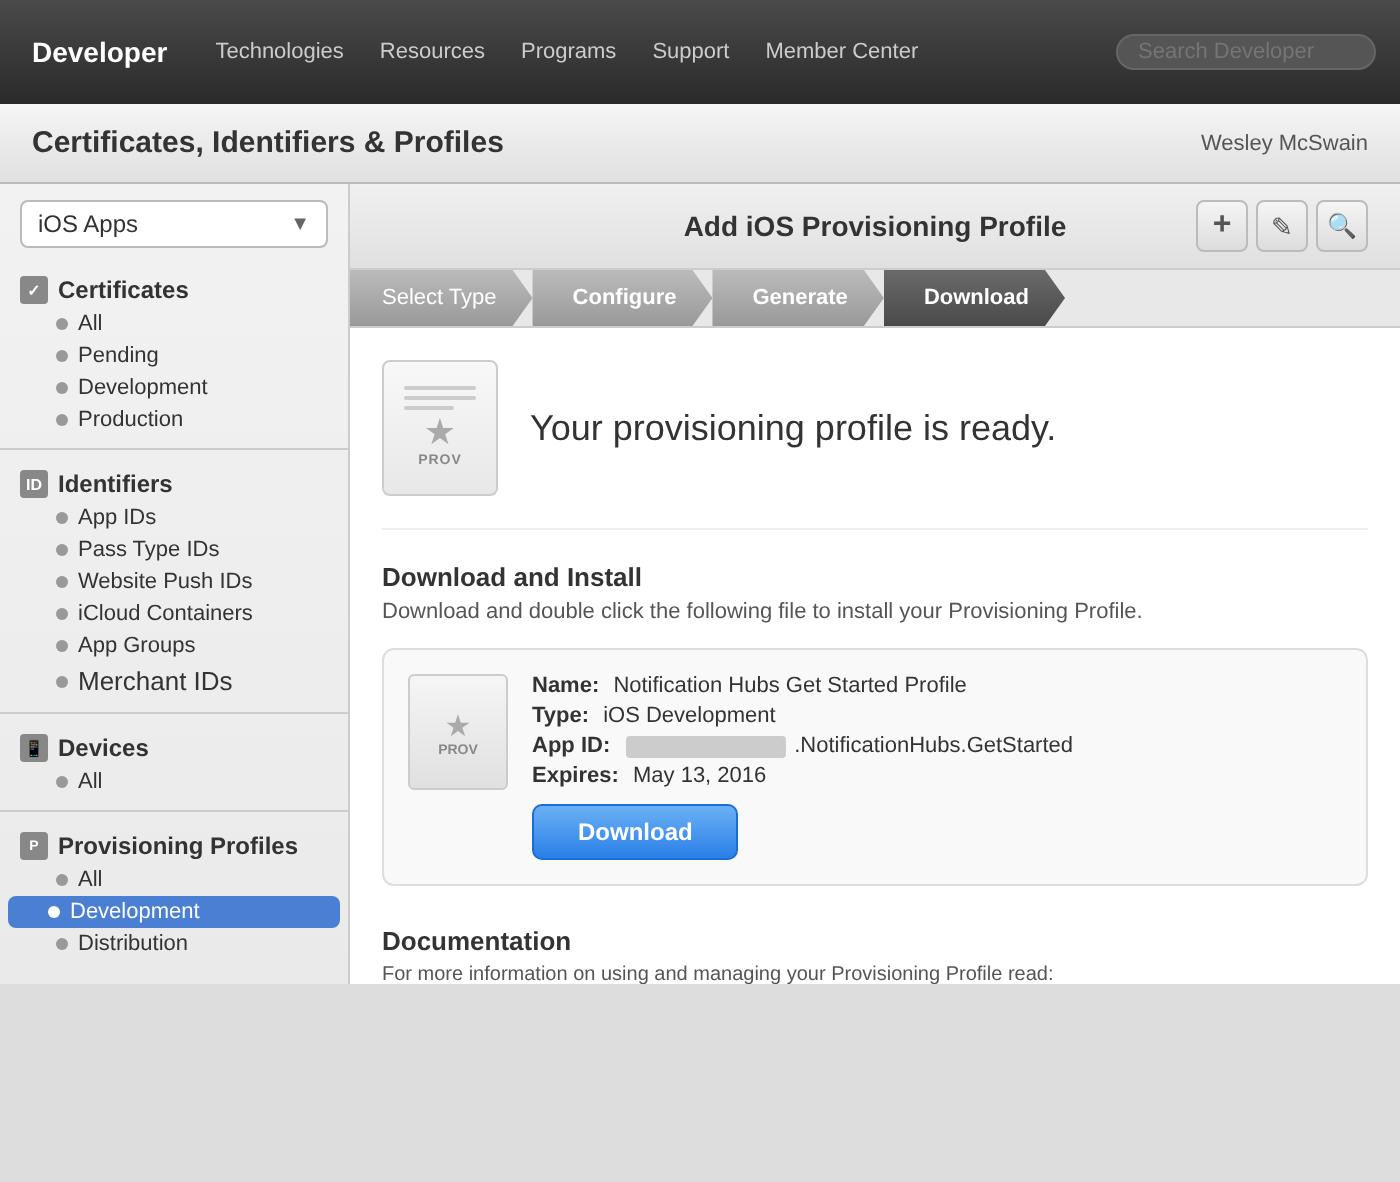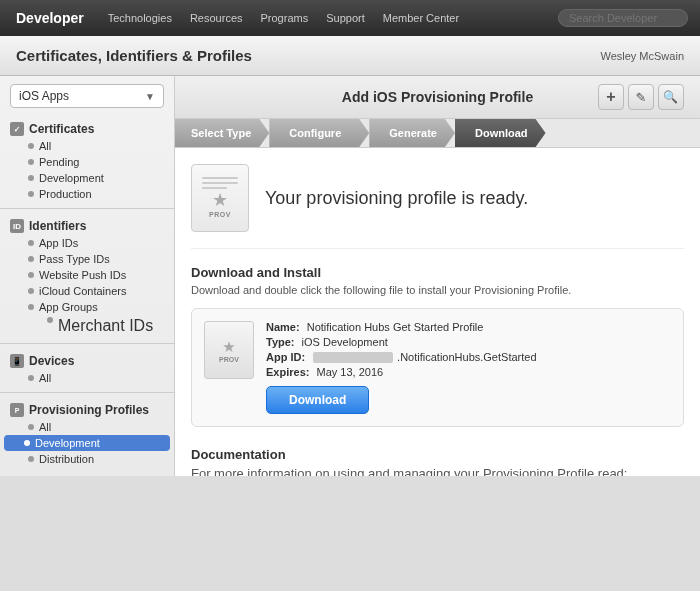--- a/index.html
+++ b/index.html
@@ -1,21 +1,21 @@
 <!DOCTYPE html>
 <html><head>
   <meta charset="utf-8">
   <style>
     * { box-sizing: border-box; margin: 0; padding: 0; }
     body { font-family: -apple-system, "Helvetica Neue", Arial, sans-serif; font-size: 12px; background: #ddd; color: #333; width: 700px; height: 591px; overflow: hidden; }
   </style>
 </head>
 <body>
 
-<nav style="background:linear-gradient(to bottom,#4a4a4a,#2a2a2a);display:flex;align-items:center;padding:1px 12px;height:36px;">
+<nav style="background:linear-gradient(to bottom,#4a4a4a,#2a2a2a);display:flex;align-items:center;padding:1px 12px;height:52px;">
   <span style="color:white;font-size:18px;margin-right:4px;"></span>
   <span style="color:white;font-weight:bold;font-size:14px;margin-right:24px;">Developer</span>
   <div style="display:flex;gap:18px;flex:1;text-align:right;">
     <a style="color:#ccc;font-size:11px;text-decoration:none;cursor:pointer;">Technologies</a>
     <a style="color:#ccc;font-size:11px;text-decoration:none;cursor:pointer;">Resources</a>
     <a style="color:#ccc;font-size:11px;text-decoration:none;cursor:pointer;">Programs</a>
     <a style="color:#ccc;font-size:11px;text-decoration:none;cursor:pointer;">Support</a>
     <a style="color:#ccc;font-size:11px;text-decoration:none;cursor:pointer;">Member Center</a>
   </div>
   <input style="background: rgb(85, 85, 85); border: 1px solid rgb(102, 102, 102); border-radius: 10px; padding: 2px 10px; color: rgb(170, 170, 170); font-size: 11px; width: 130px; outline: none;" placeholder="Search Developer">
@@ -75,21 +75,21 @@
       <span>Website Push IDs</span>
     </div>
     <div style="padding:2px 10px 2px 28px;font-size:11px;color:#333;cursor:pointer;display:flex;align-items:center;gap:5px;">
       <span style="width:6px;height:6px;border-radius:50%;background:#999;flex-shrink:0;"></span>
       <span>iCloud Containers</span>
     </div>
     <div style="padding:2px 10px 2px 28px;font-size:11px;color:#333;cursor:pointer;display:flex;align-items:center;gap:5px;">
       <span style="width:6px;height:6px;border-radius:50%;background:#999;flex-shrink:0;"></span>
       <span>App Groups</span>
     </div>
-    <div style="padding:2px 10px 2px 28px;font-size:16px;color:#333;cursor:pointer;display:flex;gap:5px;margin-left:19px;">
+    <div style="padding:2px 10px 2px 28px;font-size:13px;color:#333;cursor:pointer;display:flex;align-items:center;gap:5px;">
       <span style="width:6px;height:6px;border-radius:50%;background:#999;flex-shrink:0;"></span>
       <span>Merchant IDs</span>
     </div>
 
     <hr style="border:none;border-top:1px solid #ccc;margin:6px 0;">
 
     <div style="padding:4px 10px 2px 10px;font-size:12px;font-weight:bold;color:#333;display:flex;align-items:center;gap:5px;">
       <span style="width:14px;height:14px;background:#888;border-radius:2px;display:inline-flex;align-items:center;justify-content:center;color:white;font-size:8px;">📱</span>
       <span>Devices</span>
     </div>
@@ -124,24 +124,24 @@
       <div style="flex:1;"></div>
       <span style="font-size:14px;font-weight:bold;color:#333;flex:2;text-align:center;">Add iOS Provisioning Profile</span>
       <div style="flex:1;display:flex;justify-content:flex-end;gap:4px;">
         <button style="width:26px;height:26px;background:linear-gradient(to bottom,#f5f5f5,#ddd);border:1px solid #bbb;border-radius:4px;cursor:pointer;font-size:16px;font-weight:bold;color:#555;line-height:1;">+</button>
         <button style="width:26px;height:26px;background:linear-gradient(to bottom,#f5f5f5,#ddd);border:1px solid #bbb;border-radius:4px;cursor:pointer;font-size:13px;color:#555;line-height:1;">✎</button>
         <button style="width:26px;height:26px;background:linear-gradient(to bottom,#f5f5f5,#ddd);border:1px solid #bbb;border-radius:4px;cursor:pointer;font-size:12px;color:#555;line-height:1;">🔍</button>
       </div>
     </div>
 
     <div style="display:flex;background:#e8e8e8;border-bottom:1px solid #ccc;">
-      <div style="display:flex;align-items:center;padding:8px 18px 8px 16px;font-size:11px;font-weight:bold;color:white;background:linear-gradient(to bottom,#bbb,#999);position:relative;clip-path:polygon(0 0,calc(100% - 10px) 0,100% 50%,calc(100% - 10px) 100%,0 100%);">
+      <div style="display:flex;align-items:center;padding:8px 18px 8px 16px;font-size:11px;font-weight:normal;color:white;background:linear-gradient(to bottom,#bbb,#999);position:relative;clip-path:polygon(0 0,calc(100% - 10px) 0,100% 50%,calc(100% - 10px) 100%,0 100%);">
         <span>Select Type</span>
       </div>
-      <div style="display:flex;align-items:flex-end;padding:8px 28px 8px 20px;font-size:11px;font-weight:bold;color:white;background:linear-gradient(to bottom,#bbb,#999);position:relative;clip-path:polygon(0 0,calc(100% - 10px) 0,100% 50%,calc(100% - 10px) 100%,0 100%);">
+      <div style="display:flex;align-items:flex-end;padding:8px 18px 8px 20px;font-size:11px;font-weight:bold;color:white;background:linear-gradient(to bottom,#bbb,#999);position:relative;clip-path:polygon(0 0,calc(100% - 10px) 0,100% 50%,calc(100% - 10px) 100%,0 100%);">
         <span>Configure</span>
       </div>
       <div style="display:flex;align-items:center;padding:8px 18px 8px 20px;font-size:11px;font-weight:bold;color:white;background:linear-gradient(to bottom,#bbb,#999);position:relative;clip-path:polygon(0 0,calc(100% - 10px) 0,100% 50%,calc(100% - 10px) 100%,0 100%);">
         <span>Generate</span>
       </div>
       <div style="display:flex;align-items:center;padding:8px 18px 8px 20px;font-size:11px;font-weight:bold;color:white;background:linear-gradient(to bottom,#6a6a6a,#4a4a4a);position:relative;clip-path:polygon(0 0,calc(100% - 10px) 0,100% 50%,calc(100% - 10px) 100%,0 100%);">
         <span>Download</span>
       </div>
     </div>
 
@@ -186,20 +186,20 @@
             <div style="font-size:11px;margin-bottom:8px;">
               <span style="font-weight:bold;margin-right:4px;">Expires:</span>
               <span>May 13, 2016</span>
             </div>
             <button style="background:linear-gradient(to bottom,#6ab0f5,#2a80e8);color:white;border:1px solid #1a6cd8;border-radius:5px;padding:6px 22px;font-size:12px;font-weight:bold;cursor:pointer;">Download</button>
           </div>
         </div>
 
         <div>
           <div style="font-size:13px;font-weight:bold;margin-bottom:4px;">Documentation</div>
-          <div style="font-size:13px;color:#555;margin-bottom:6px;">For more information on using and managing your Provisioning Profile read:</div>
+          <div style="font-size:10px;color:#555;margin-bottom:6px;">For more information on using and managing your Provisioning Profile read:</div>
           <a style="color:#2a7ae2;cursor:pointer;text-decoration:none;font-size:11px;">App Distribution Guide</a>
         </div>
       </div>
     </div>
 
   </main>
 </div>
 
 </body></html>

